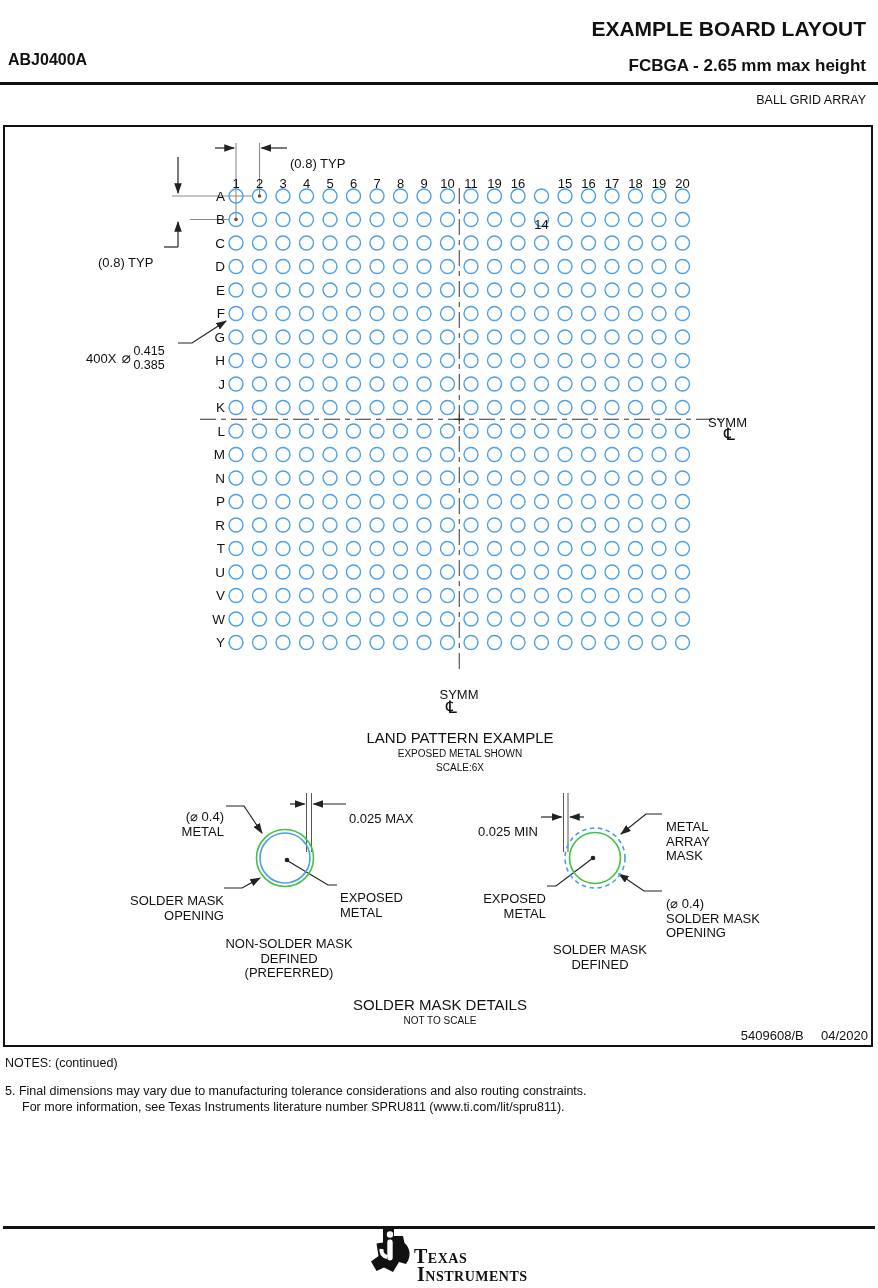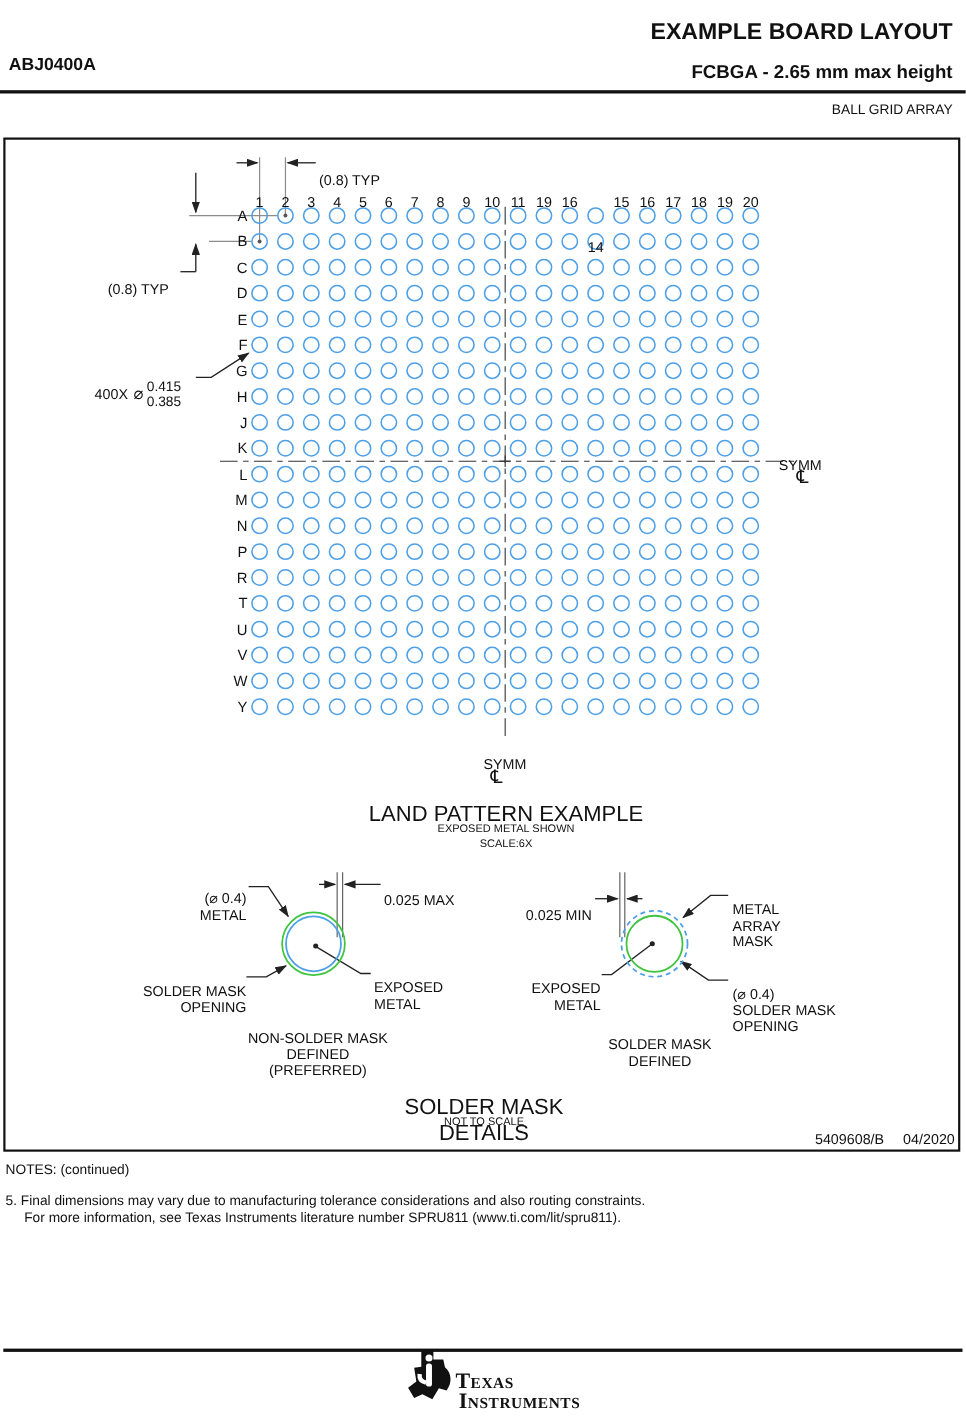--- a/index.html
+++ b/index.html
@@ -16,21 +16,21 @@
   .frame{left:3px;top:110px;width:866px;height:918px;border:2px solid #111;}
   svg.layer{position:absolute;left:0;top:0;pointer-events:none;}
   #balls circle{fill:none;stroke:#4d9fe6;stroke-width:1.4;}
   .col-label{position:absolute;top:176px;width:22px;text-align:center;font-size:13px;}
   .row-label{position:absolute;left:193px;width:32px;text-align:right;font-size:13.5px;height:15px;line-height:15px;}
   .dim{font-size:13px;white-space:nowrap;}
   .dim400{left:86px;top:329px;display:flex;align-items:center;font-size:13px;}
   .dim400 .dia{font-size:15px;margin:0 3px 0 5px;font-family:"DejaVu Sans",sans-serif;}
   .stack{display:flex;flex-direction:column;font-size:12.5px;line-height:14px;}
   .cl-sym{font-size:17px;font-family:"DejaVu Sans",sans-serif;line-height:17px;}
-  .cap15{font-size:20px;}
+  .cap15{font-size:15px;}
   .cap12{font-size:10px;}
   .lbl{font-size:13px;line-height:14.5px;white-space:nowrap;}
   .notes{font-size:12.5px;white-space:nowrap;}
   .ftr-rule{left:3px;top:1211px;width:872px;height:3px;background:#111;}
   .brand{font-family:"Liberation Serif","DejaVu Serif",serif;font-weight:bold;font-variant:small-caps;font-size:20px;line-height:18px;letter-spacing:0.5px;}
   .url{font-size:12.5px;}
 </style>
 </head>
 <body>
 

